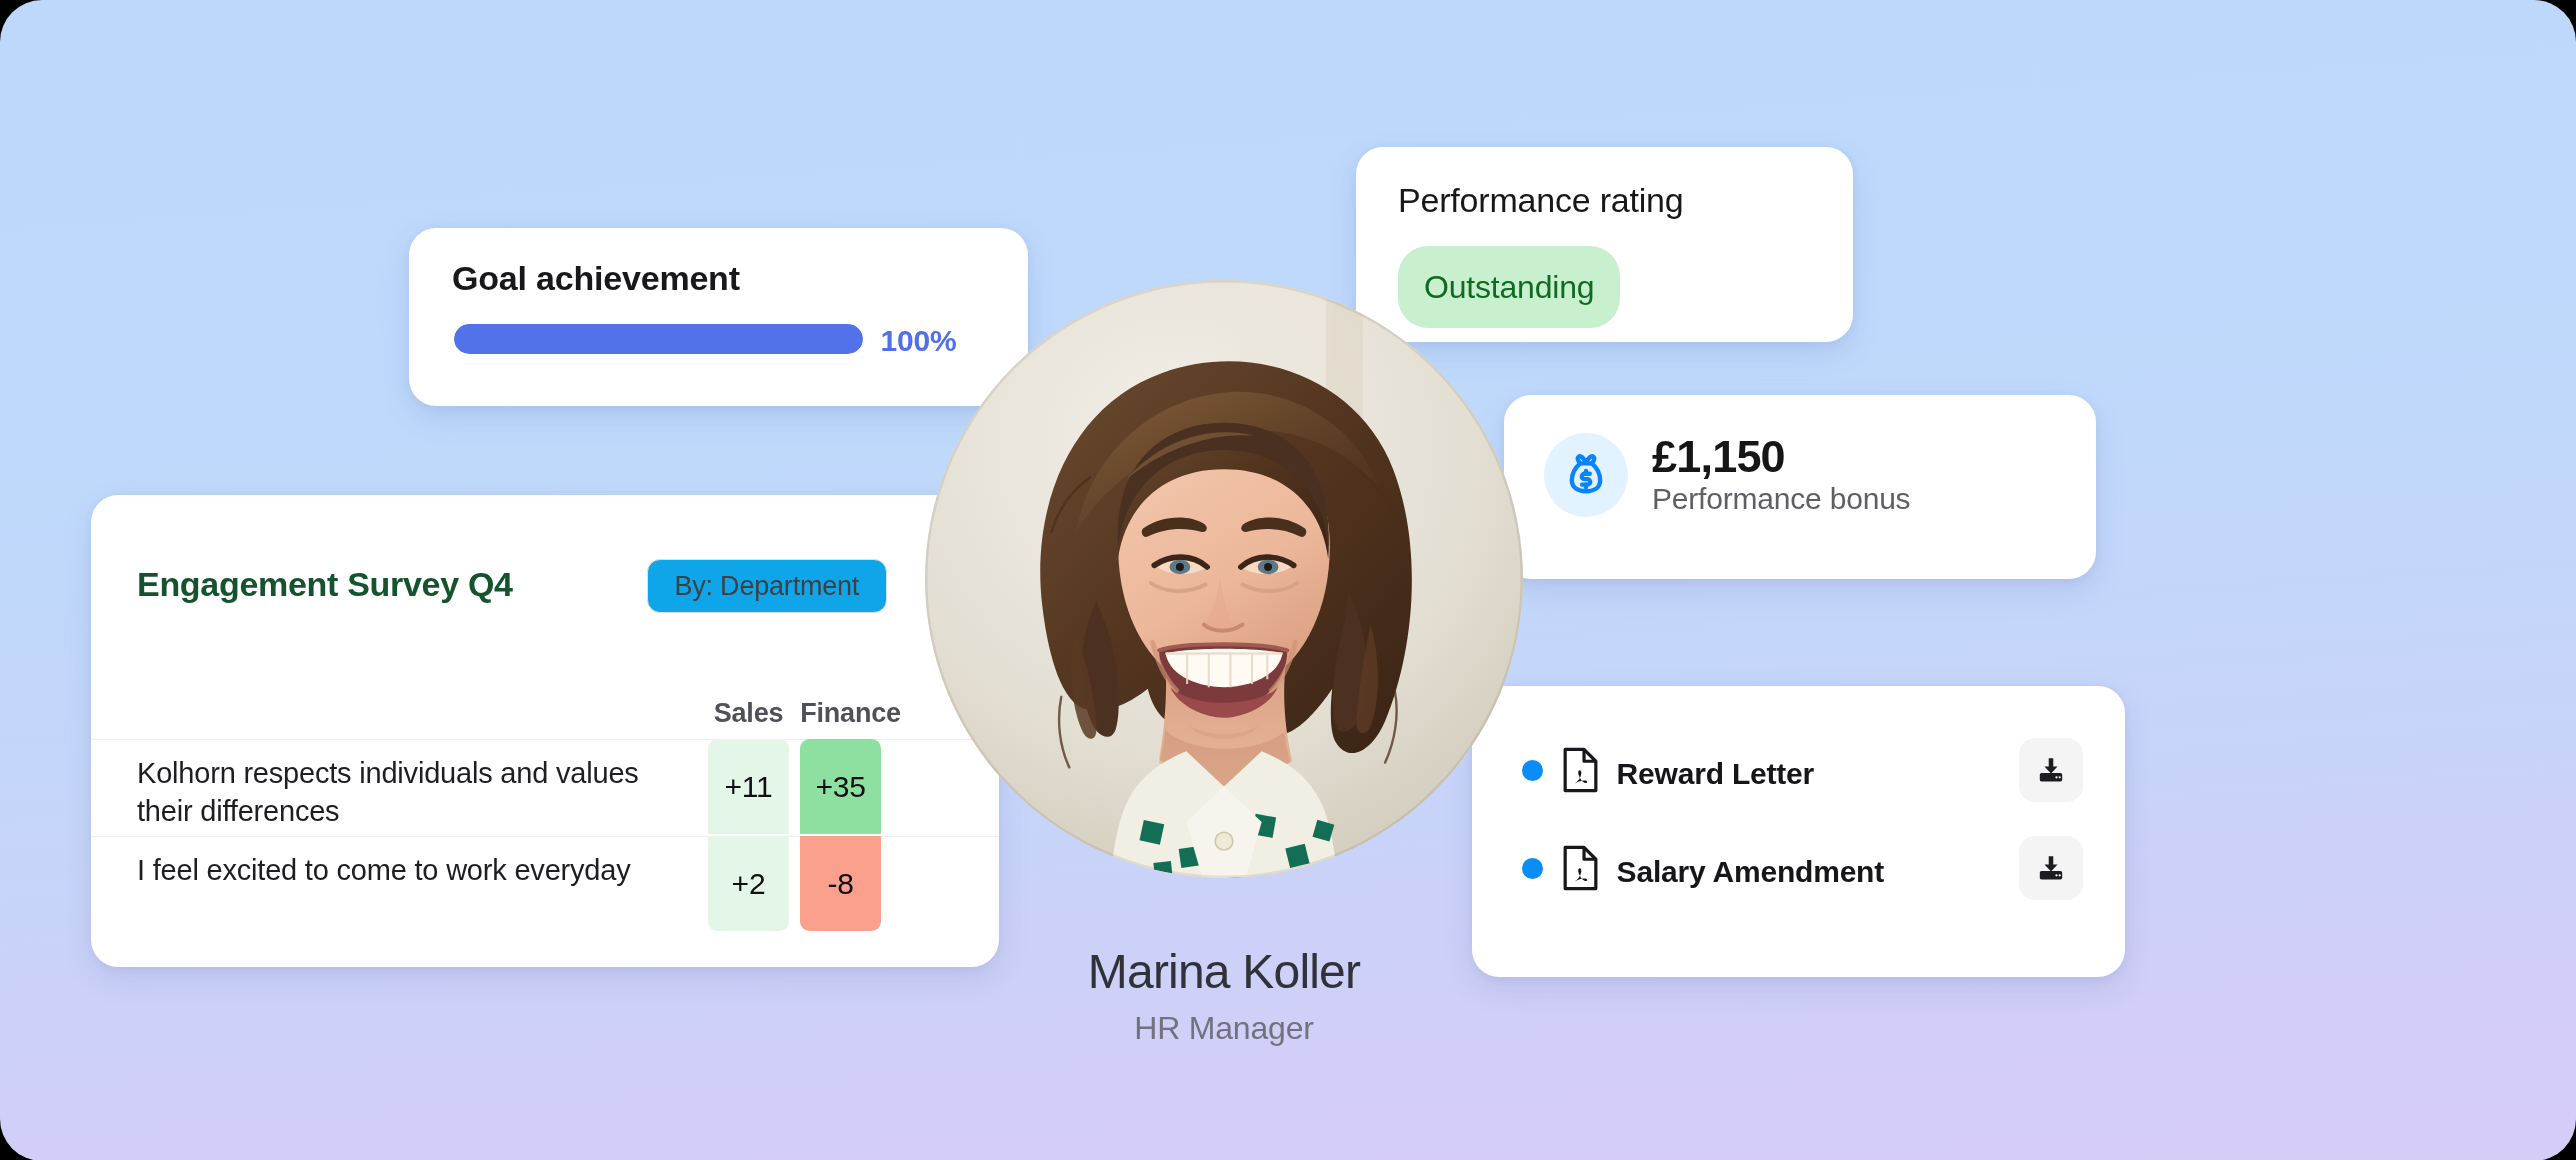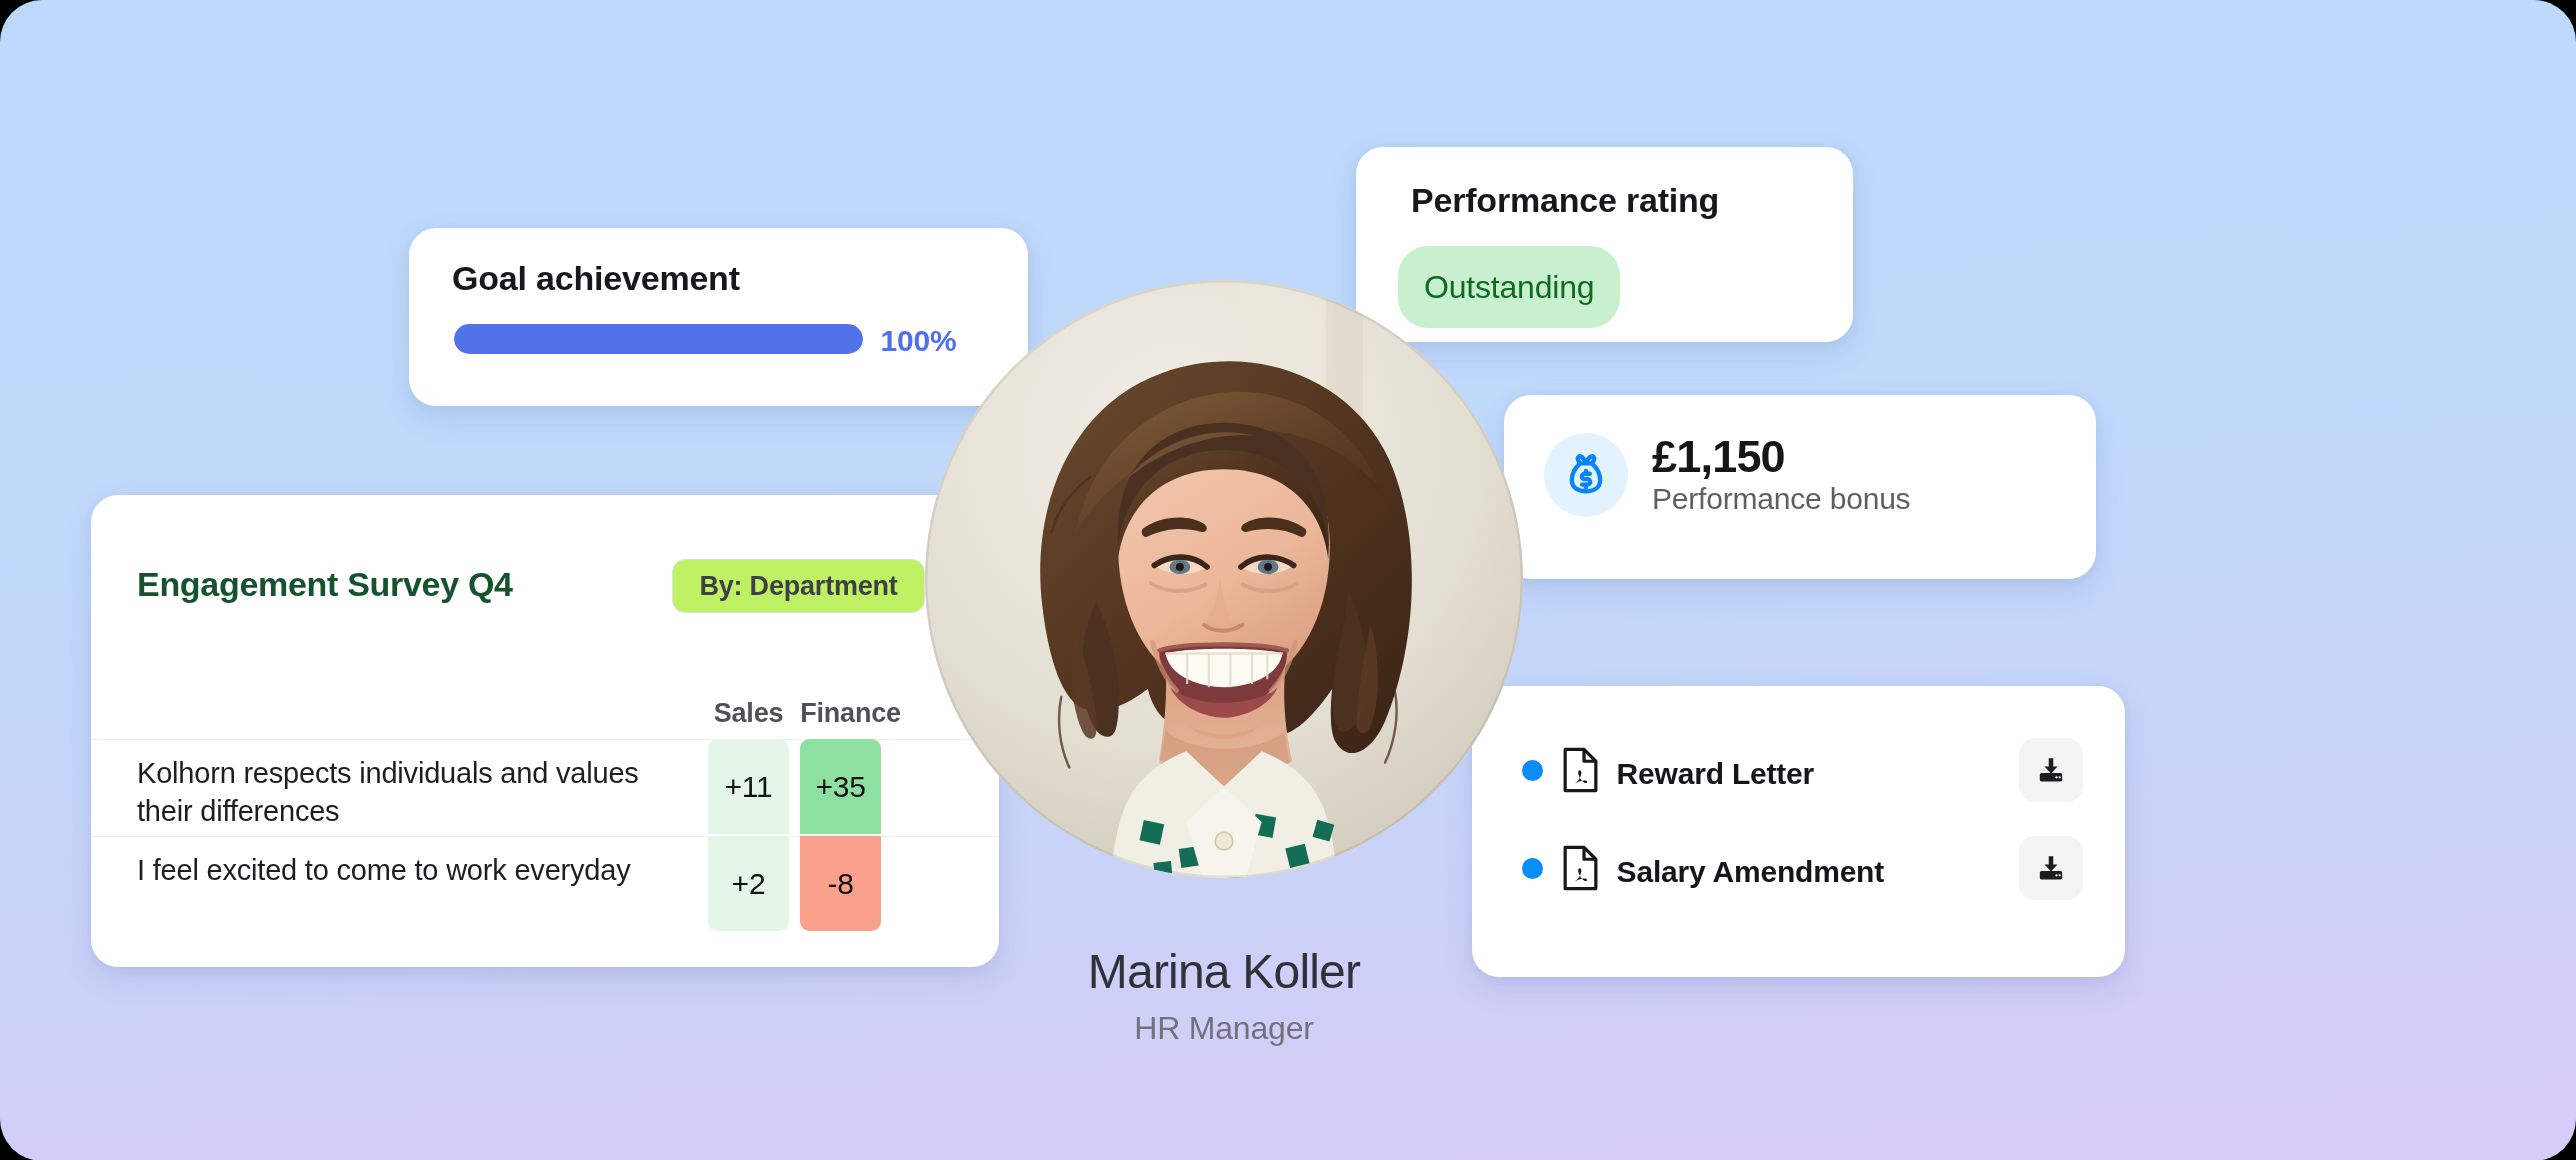--- a/index.html
+++ b/index.html
@@ -84,25 +84,24 @@
     top: 147px;
     width: 497px;
     height: 195px;
     z-index: 4;
   }
   #rating-card .title {
     position: absolute;
     left: 42px;
     top: 34px;
     font-size: 34px;
-    font-weight: 700;
+    font-weight: 400;
     color: #18181b;
     letter-spacing: -0.2px;
     white-space: nowrap;
-    margin-left: 13px;
   }
   #rating-badge {
     position: absolute;
     left: 42px;
     top: 99px;
     height: 58px;
     padding: 12px 26px;
     display: flex;
     align-items: center;
     border-radius: 30px;
@@ -224,36 +223,35 @@
     left: 46px;
     top: 70px;
     font-size: 34px;
     font-weight: 700;
     color: #14532d;
     letter-spacing: -0.3px;
     white-space: nowrap;
   }
   #survey-filter {
     position: absolute;
-    left: 581px;
+    left: 556px;
     top: 64px;
     height: 54px;
     padding: 0 26.4px;
     display: flex;
     align-items: center;
     border: 1.6px solid #dfdfe3;
     border-radius: 13px;
-    background: #bef264;
+    background: #0ea5e9;
     font-size: 27px;
     color: #3f3f46;
     letter-spacing: -0.2px;
     white-space: nowrap;
     box-sizing: border-box;
     cursor: pointer;
-    font-weight: bold;
   }
   #survey-colheads {
     position: absolute;
     top: 203px;
     left: 617px;
     display: flex;
     gap: 11.2px;
   }
   .col-head {
     width: 81px;

